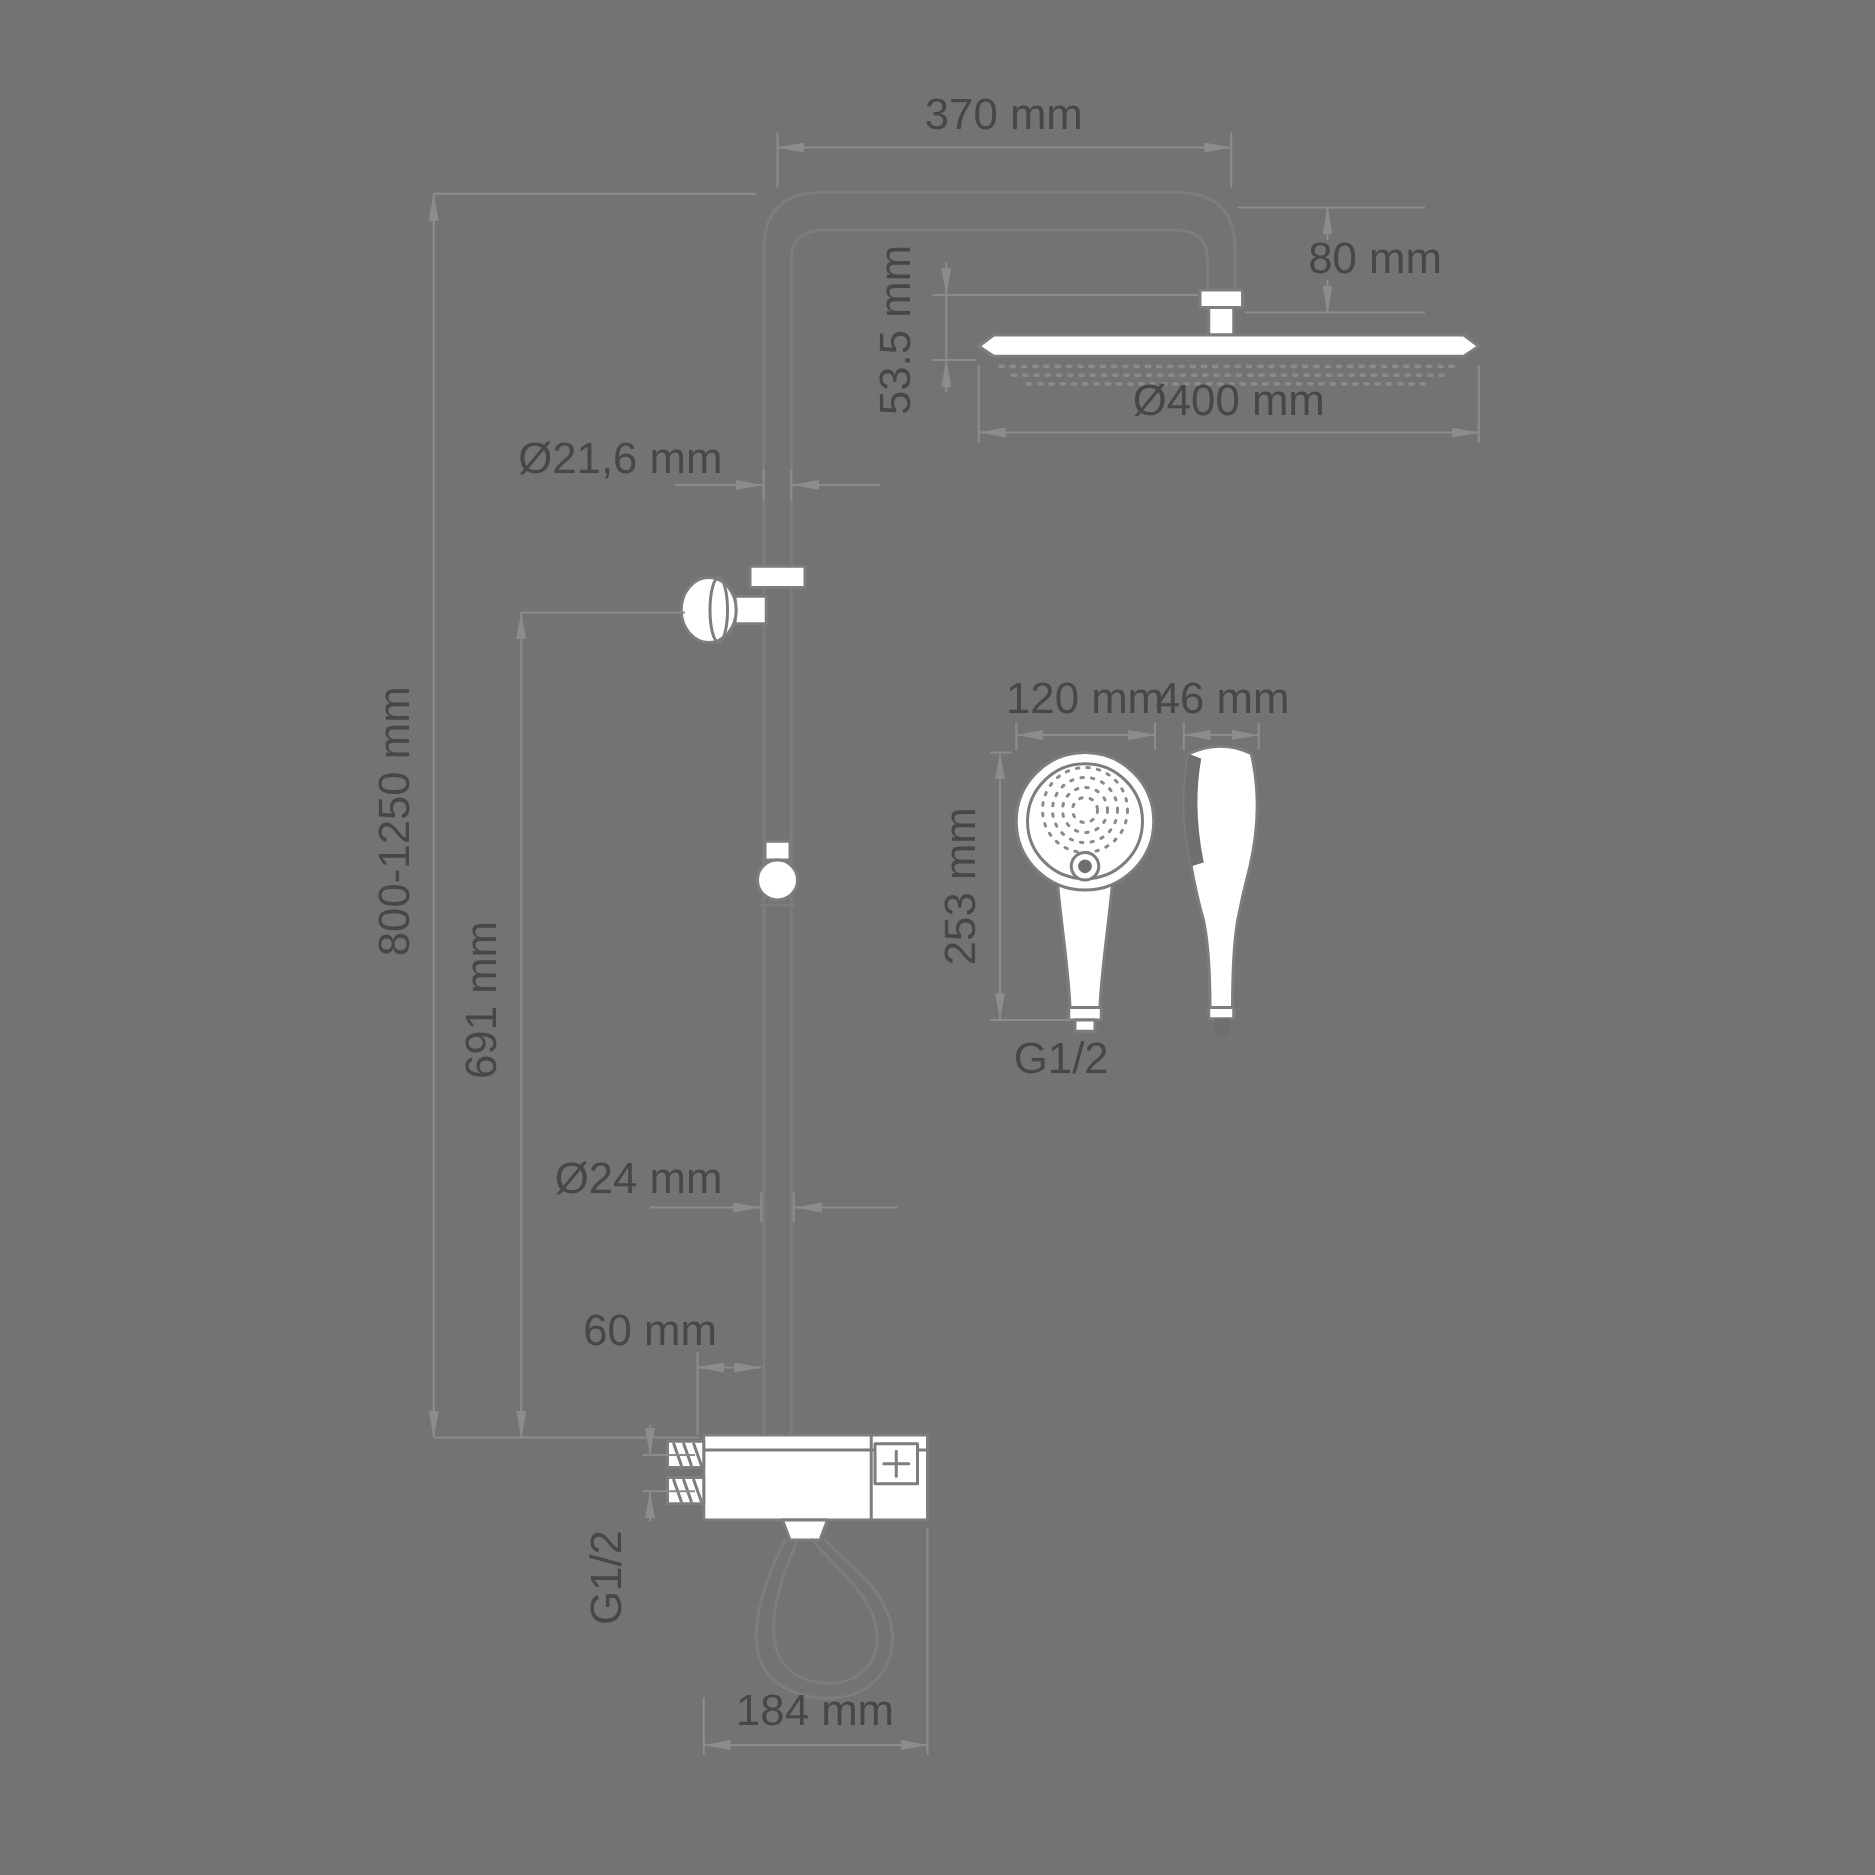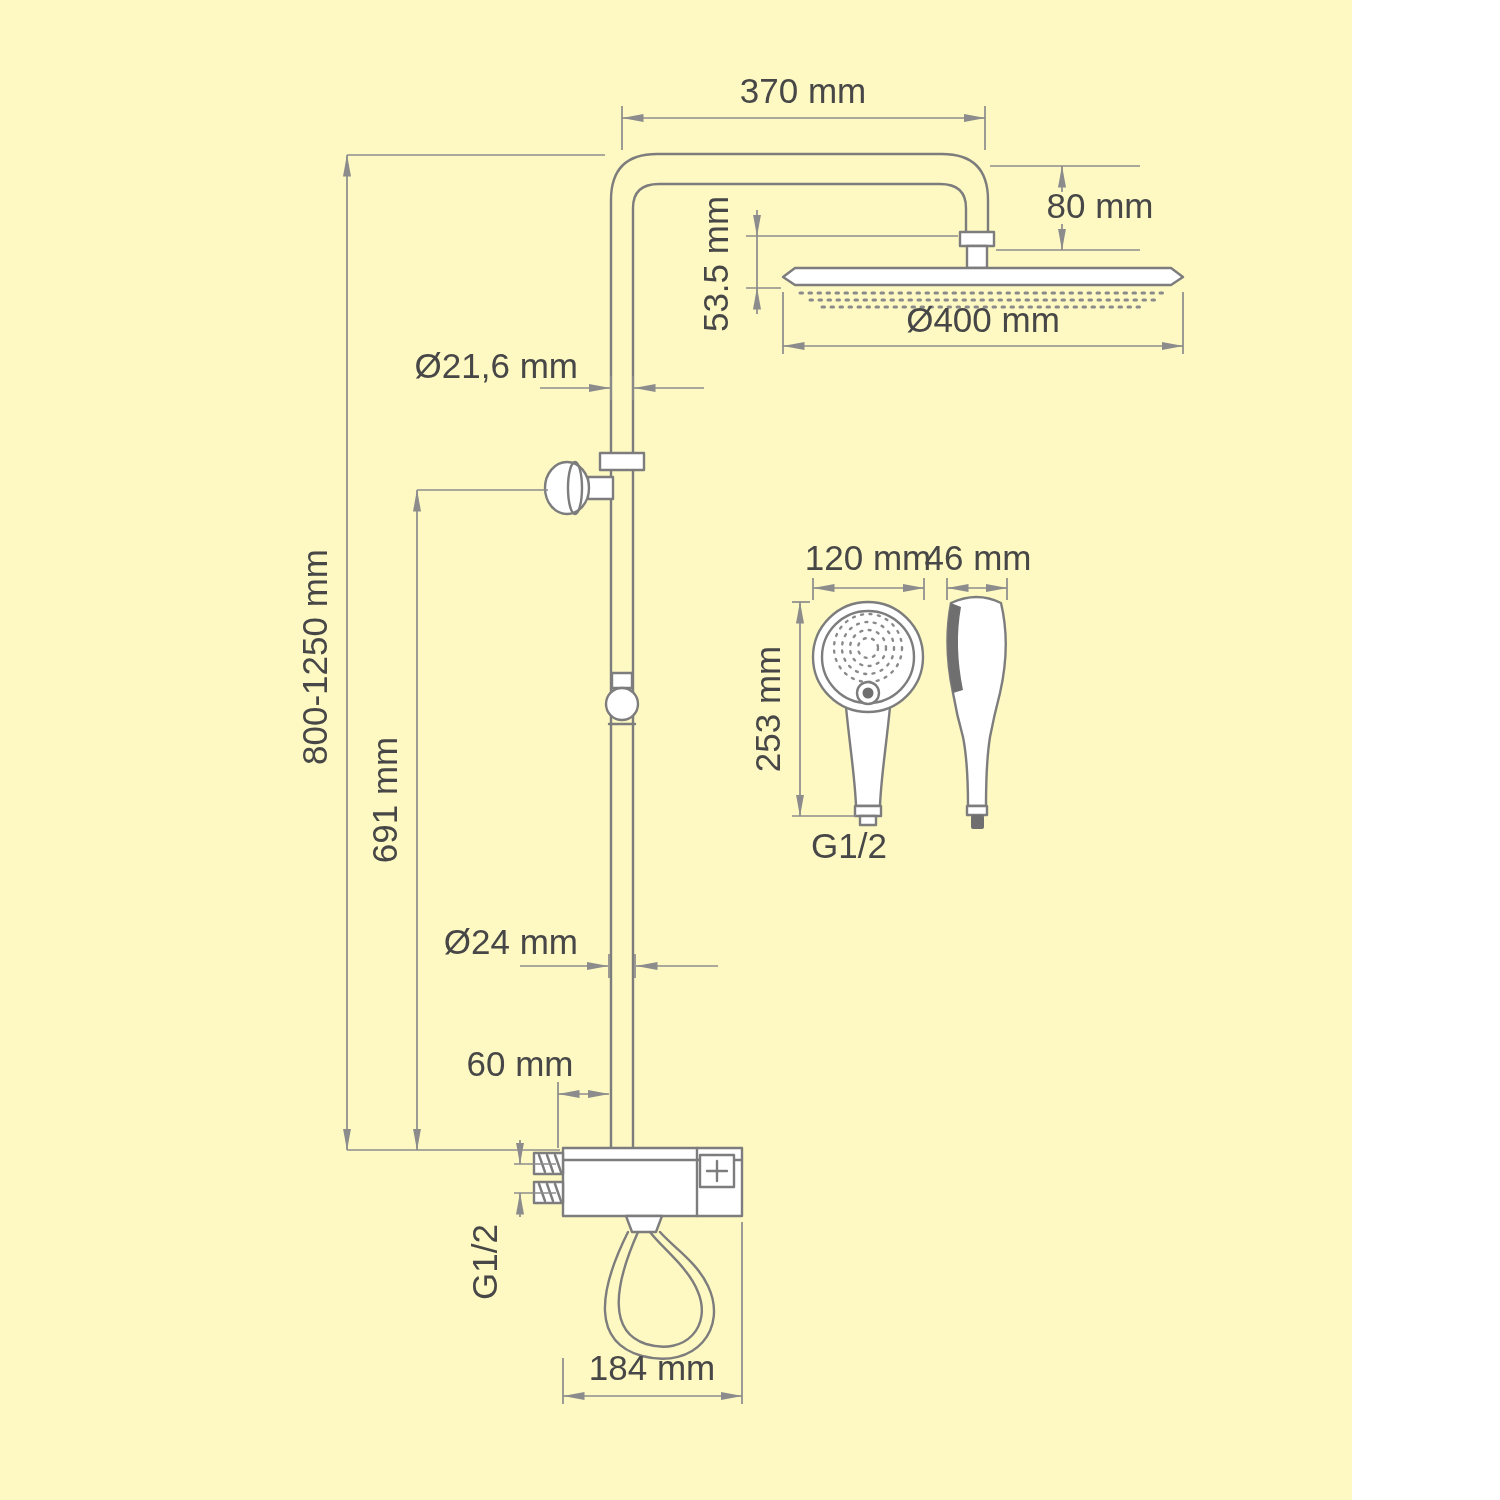--- a/index.html
+++ b/index.html
@@ -1,16 +1,16 @@
 <!DOCTYPE html>
 <html><head>
 <meta charset="utf-8">
 <style>
   html,body{margin:0;padding:0;background:#ffffff;}
-  .stage{position:relative;width:1352px;height:1500px;background:#fef9c3;overflow:hidden;}
+  .stage{position:relative;width:1500px;height:1500px;background:#737373;overflow:hidden;}
   svg{display:block;}
   .g  {fill:none;stroke:#7d7d7d;stroke-width:2.4;stroke-linecap:round;stroke-linejoin:round;}
   .gf {fill:#ffffff;stroke:#7d7d7d;stroke-width:2.4;stroke-linejoin:round;}
   .dk {fill:#6f6f6f;stroke:none;}
   .d  {fill:none;stroke:#8c8c8c;stroke-width:1.7;}
   .dots{fill:none;stroke:#8a8a8a;stroke-width:3;stroke-dasharray:2.5 6.5;stroke-linecap:round;}
   .ring{fill:none;stroke:#8a8a8a;stroke-width:2.4;stroke-dasharray:2 6.5;stroke-linecap:round;}
   text{font-family:"Liberation Sans",sans-serif;font-size:35px;fill:#474747;}
 </style>
 </head>

